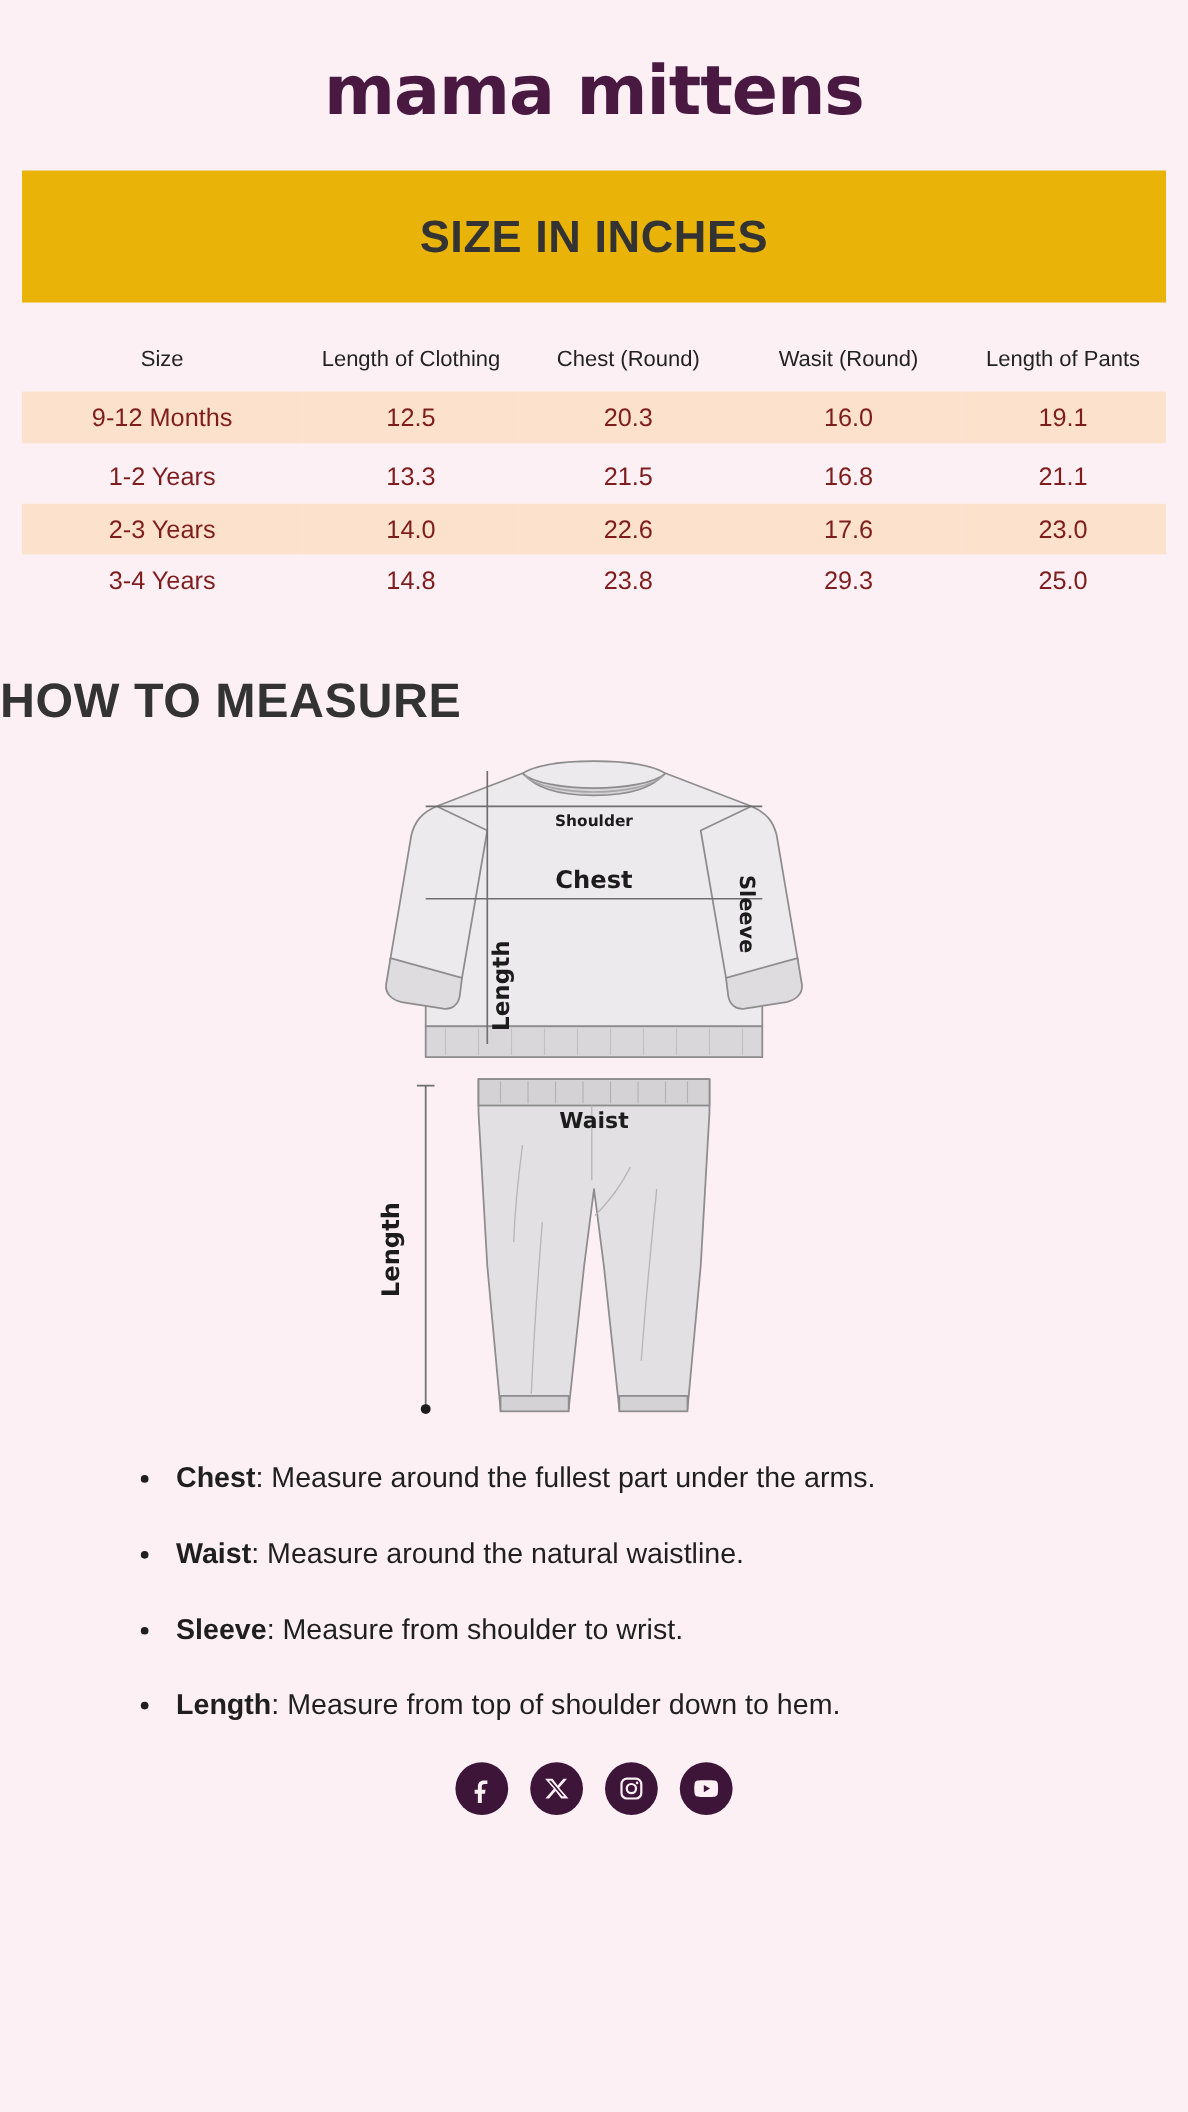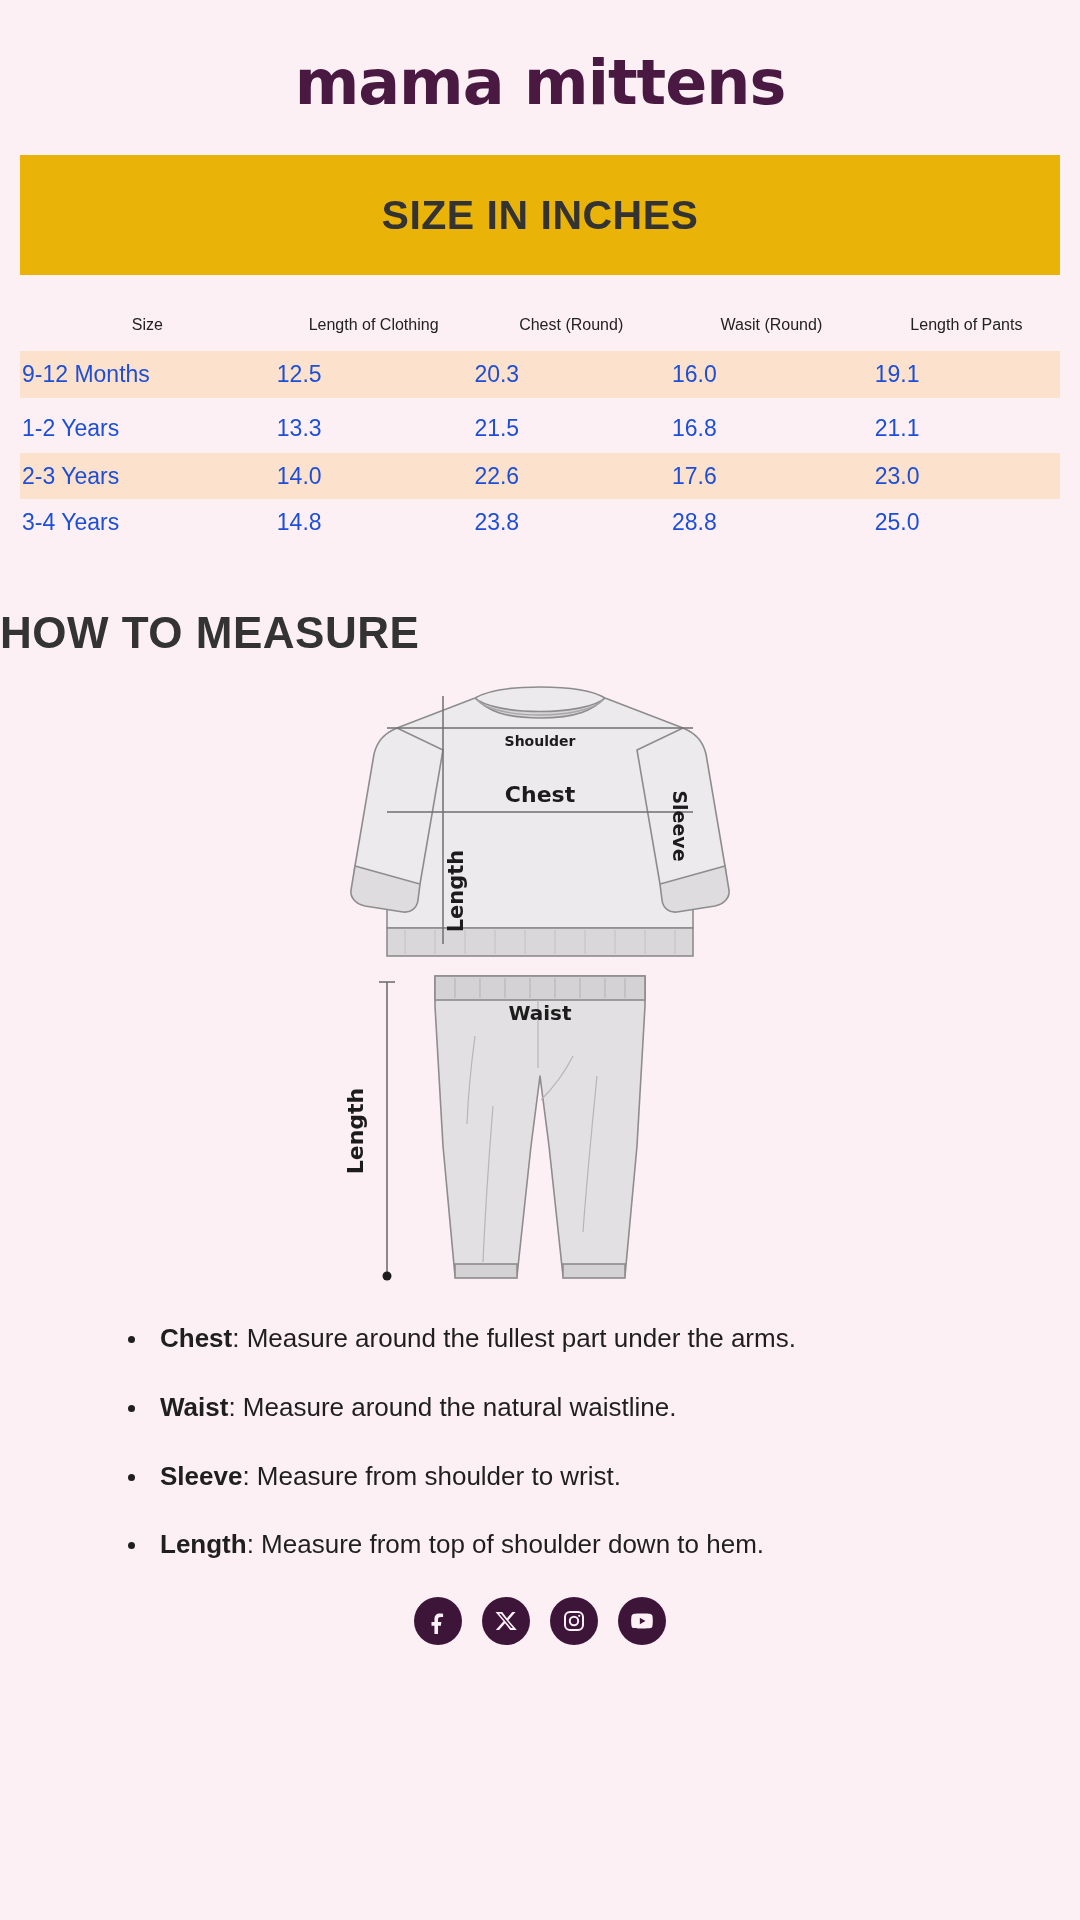--- a/index.html
+++ b/index.html
@@ -54,30 +54,31 @@
     margin: 0 20px;
     padding-top: 26px;
   }
   table.size-table {
     width: 100%;
     border-collapse: collapse;
     table-layout: fixed;
   }
   table.size-table th {
     font-weight: 400;
-    font-size: 16px;
+    font-size: 20px;
     color: #222222;
     padding: 14px 2px 16px 2px;
     line-height: 1.25;
     text-align: center;
     vertical-align: middle;
   }
   table.size-table td {
     font-size: 23px;
-    color: #1d4ed8;
+    color: #7f1d1d;
+    text-align: center;
     padding: 9px 2px;
     line-height: 1.25;
   }
   table.size-table tbody tr.shaded {
     background: #fce2cc;
   }
   table.size-table tbody tr.plain {
     background: transparent;
   }
   table.size-table tbody tr.gap td {
@@ -207,21 +208,21 @@
         <td>2-3 Years</td>
         <td>14.0</td>
         <td>22.6</td>
         <td>17.6</td>
         <td>23.0</td>
       </tr>
       <tr class="plain">
         <td>3-4 Years</td>
         <td>14.8</td>
         <td>23.8</td>
-        <td>28.8</td>
+        <td>29.3</td>
         <td>25.0</td>
       </tr>
     </tbody>
   </table>
 </div>
 
 <div class="howto-title">HOW TO MEASURE</div>
 
 <div class="illus-wrap">
   <div class="illus">

